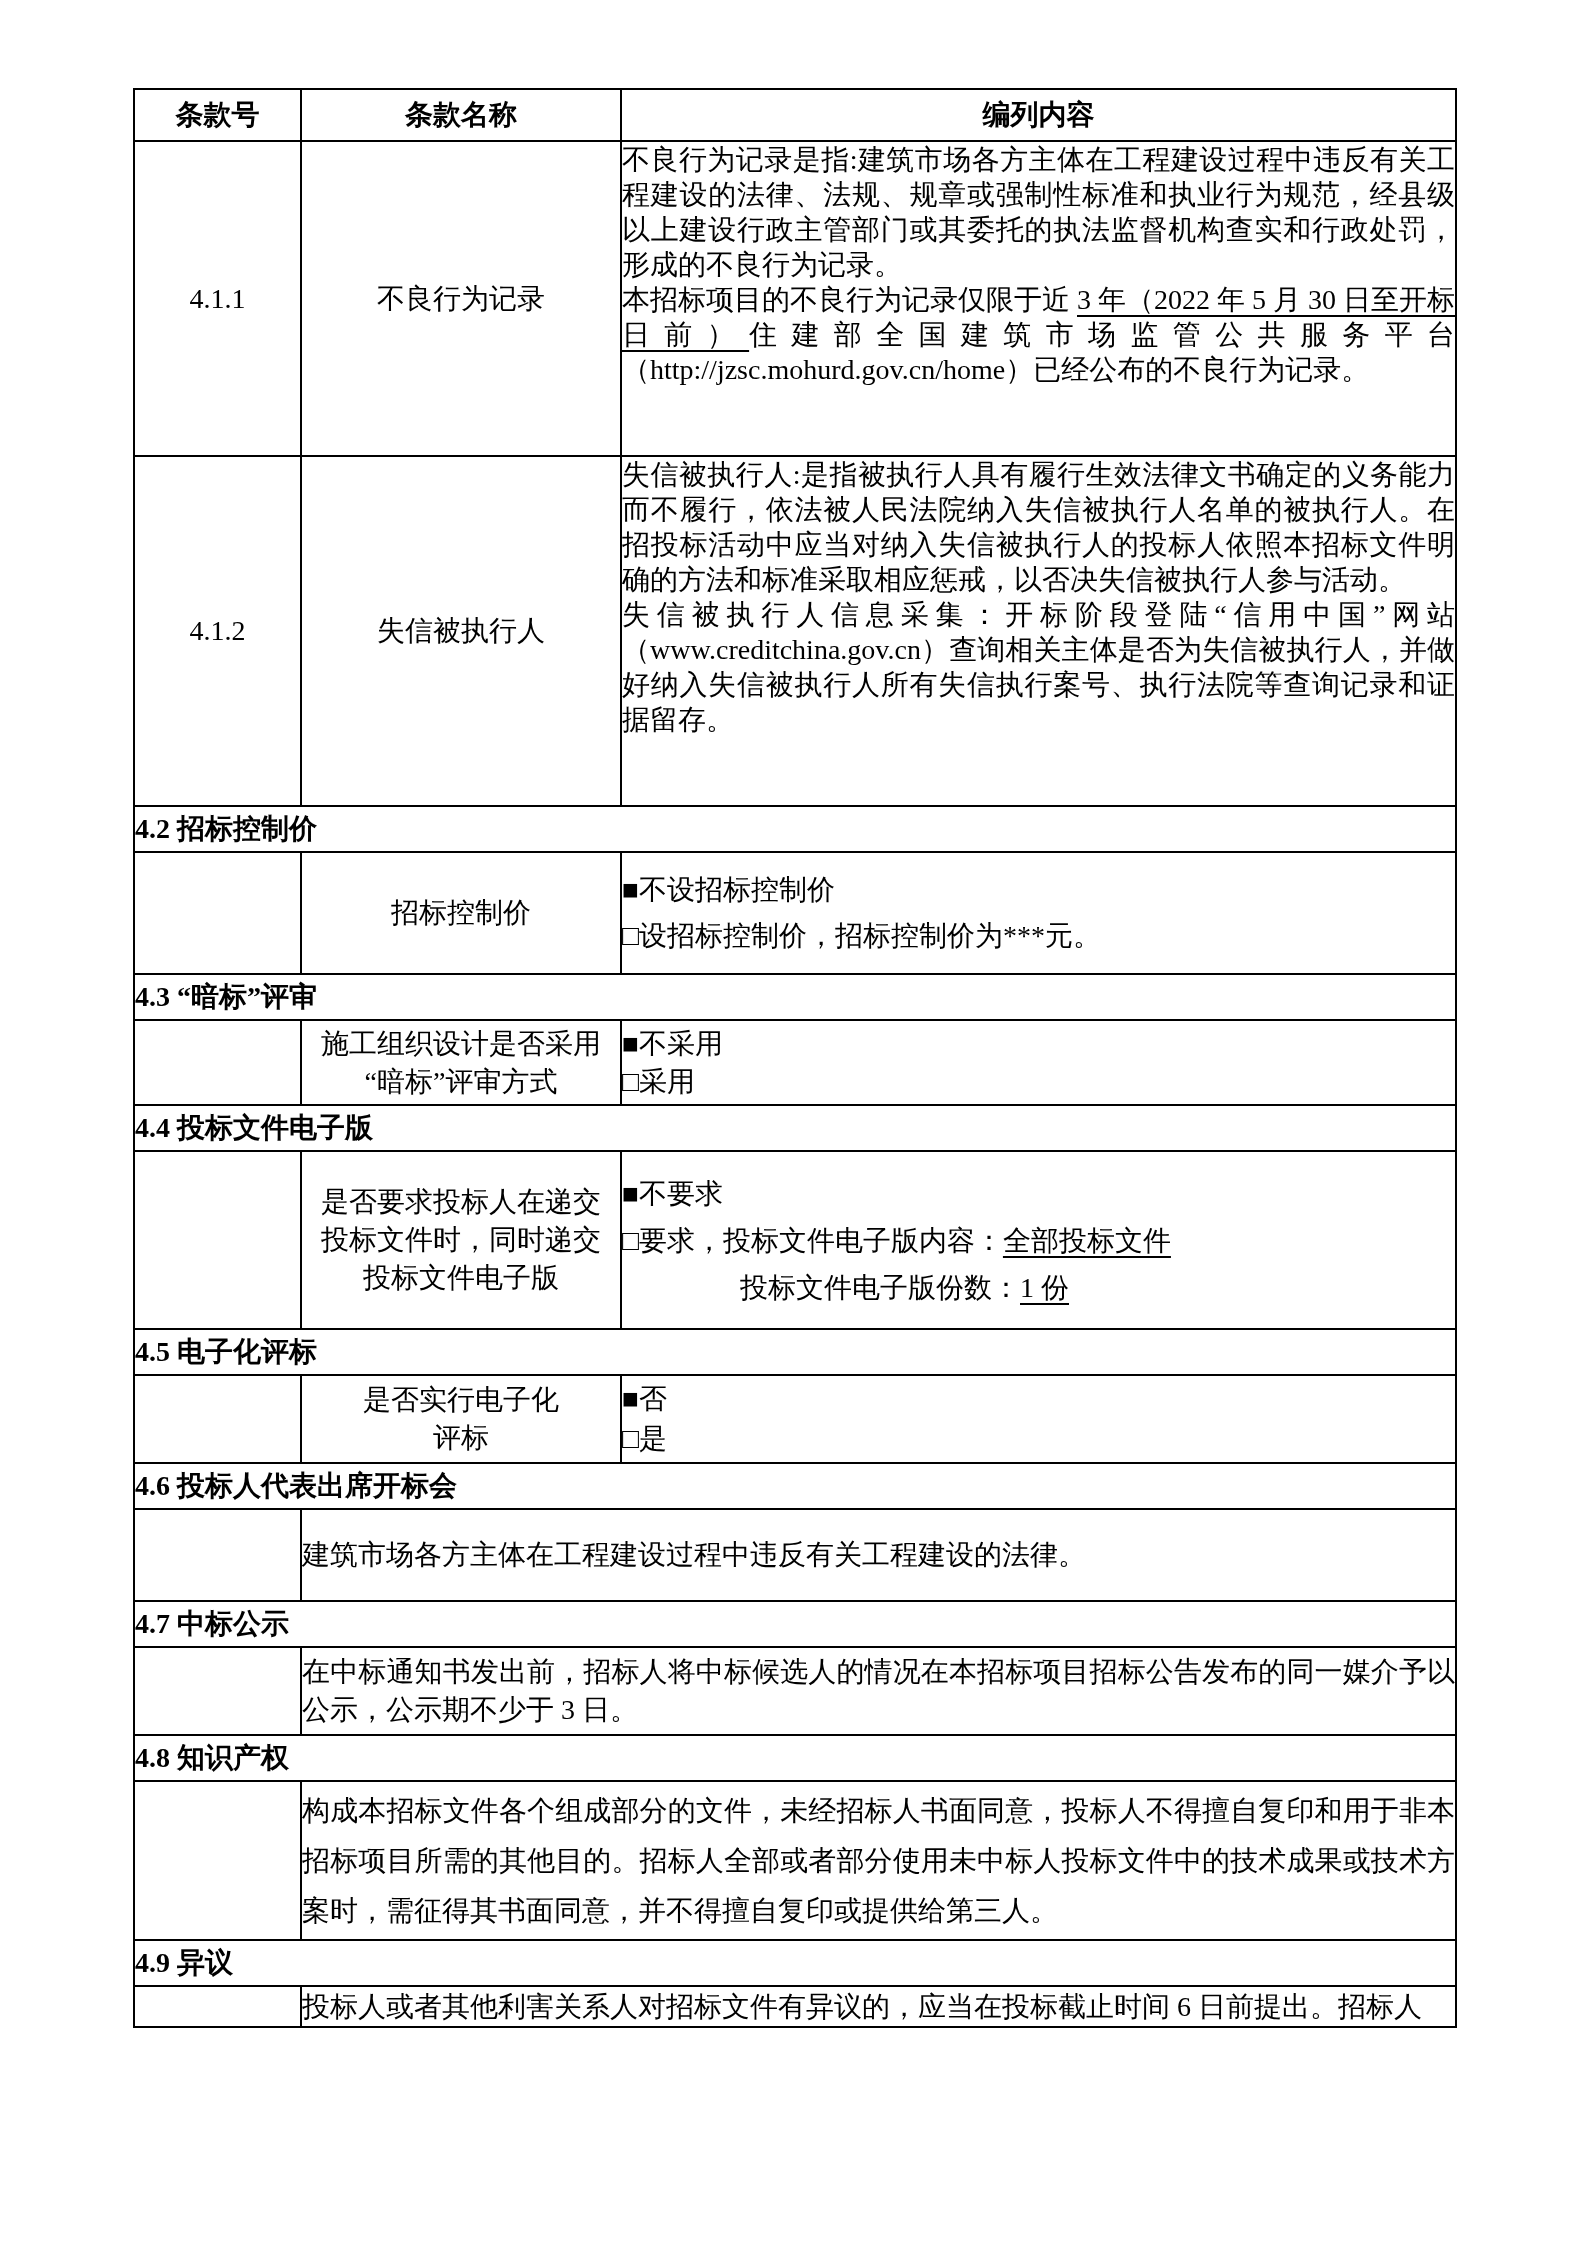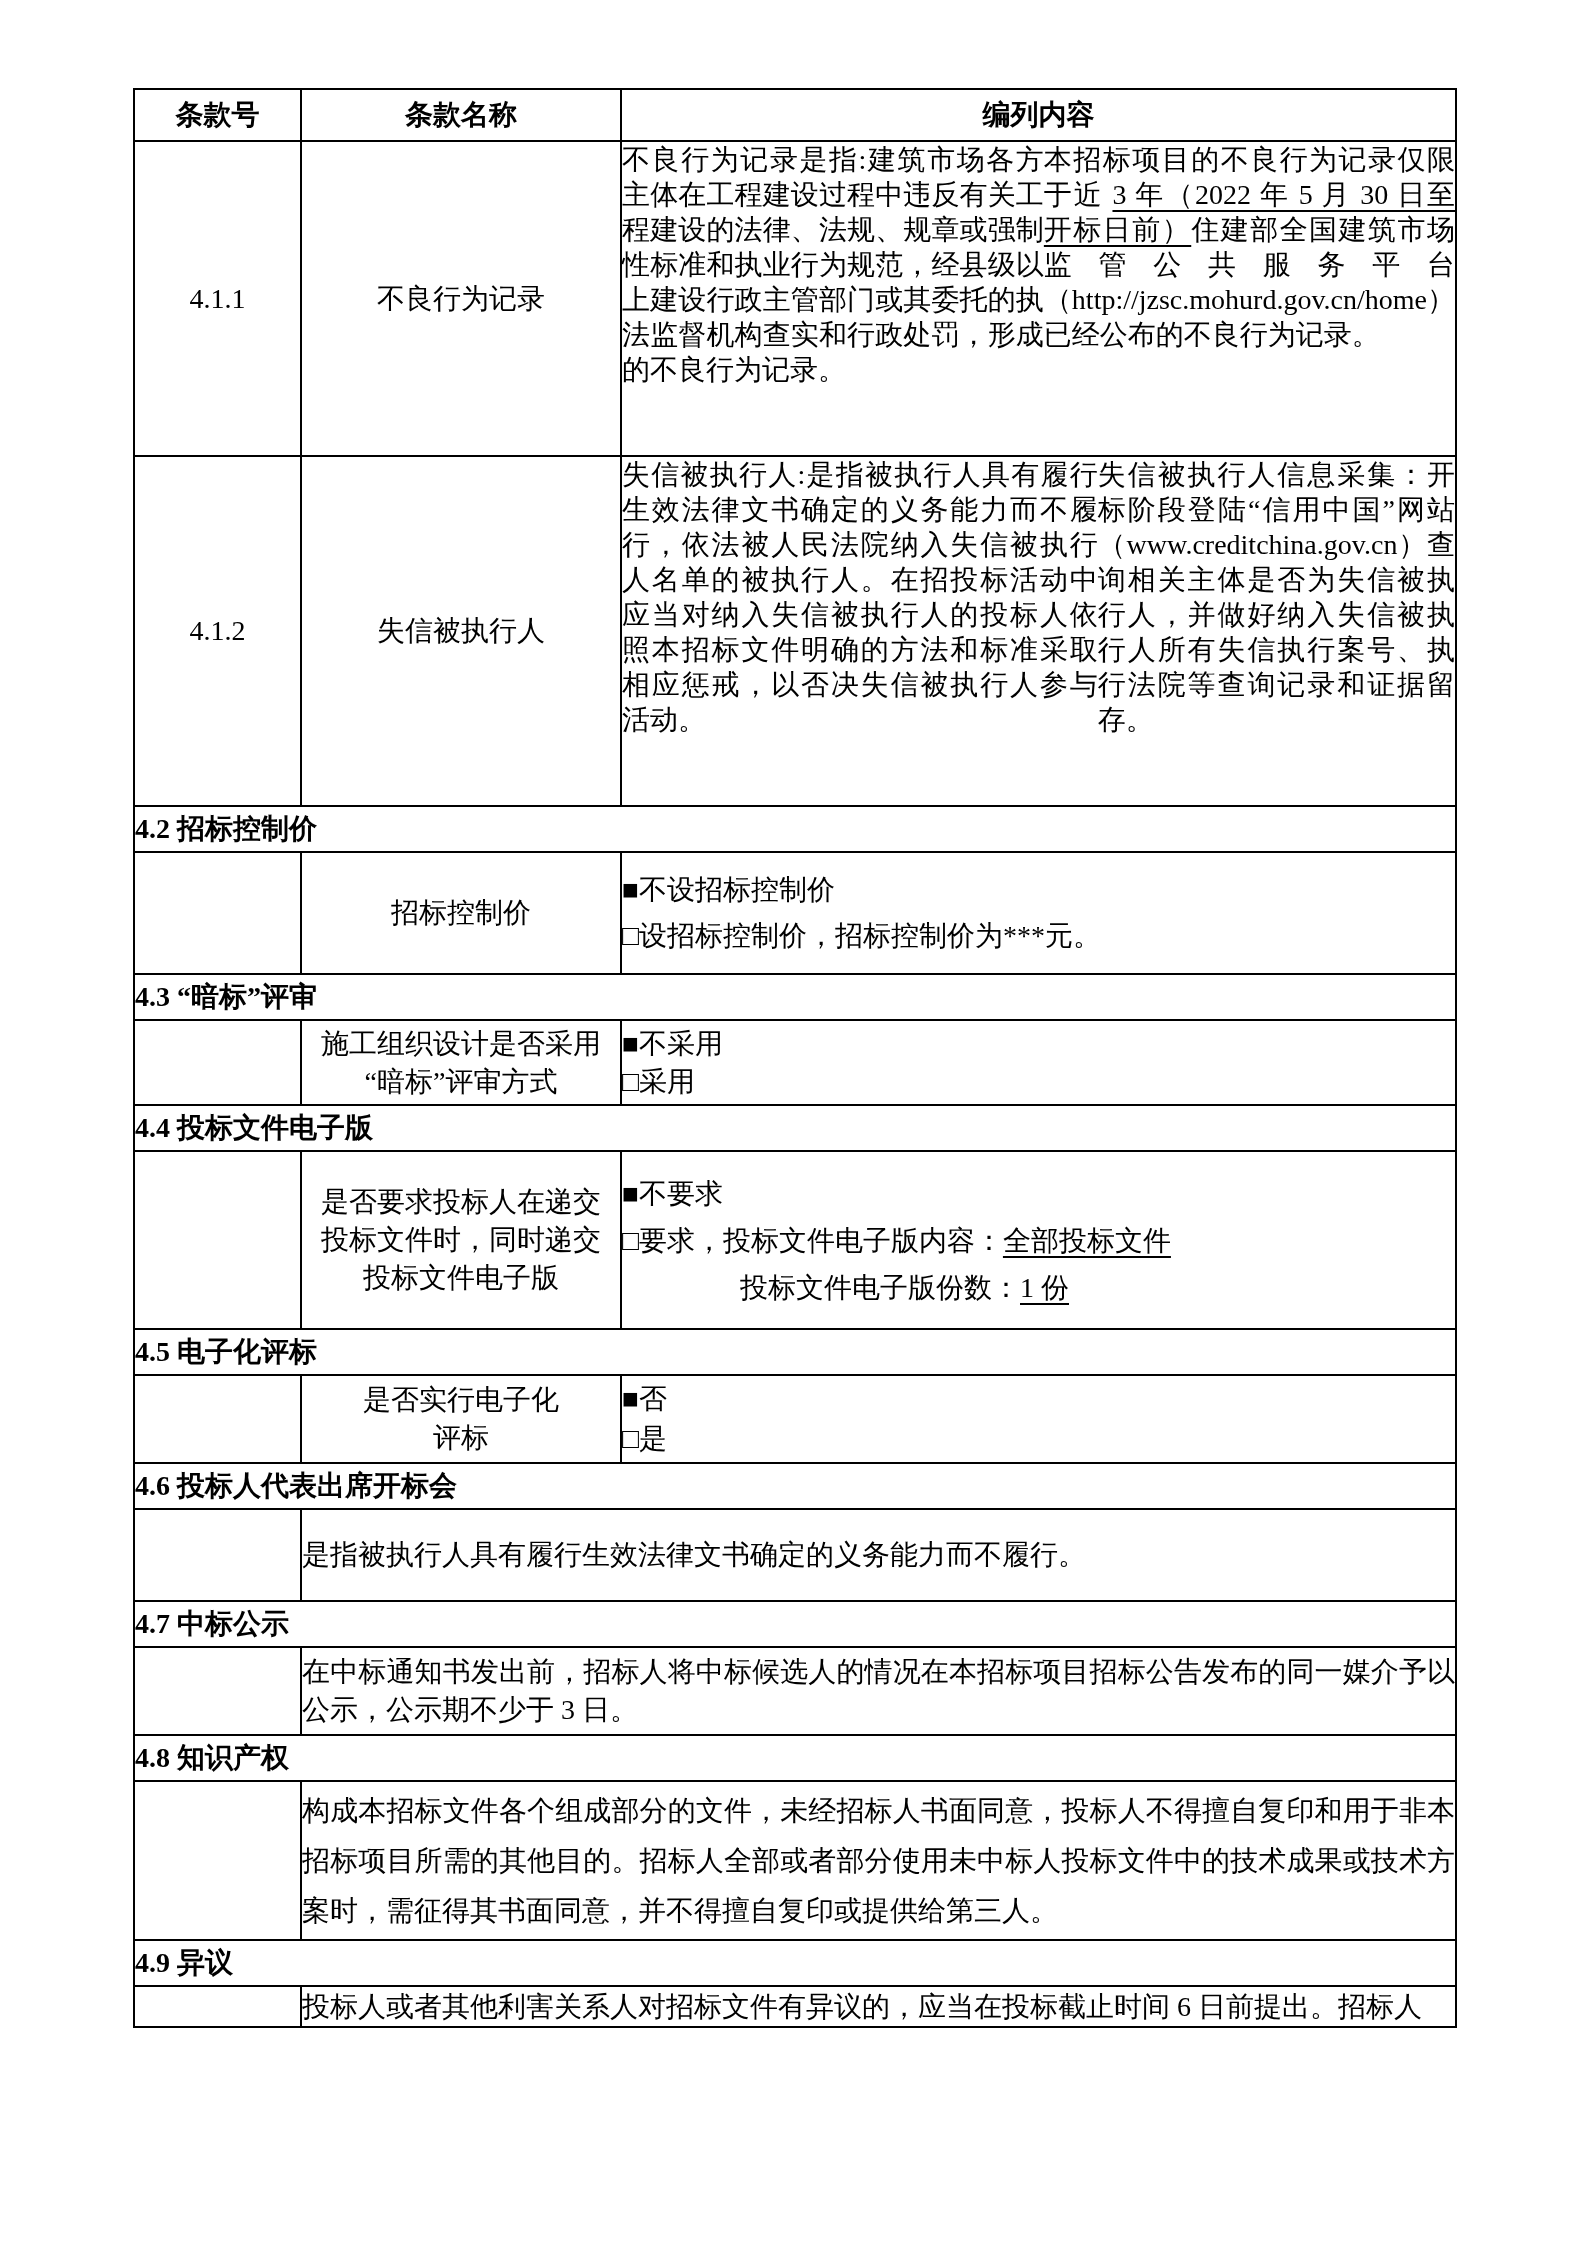--- a/index.html
+++ b/index.html
@@ -45,21 +45,21 @@
     text-align:left;
   }
   td.c1,td.c2{text-align:center;}
   td.c2{white-space:pre-line;line-height:38px;padding:0 6px;}
   td.content{
     padding:0 22px;
     text-align:left;
   }
   td.para{text-align:justify;}
   .vcenter{
-    display:flex;flex-direction:row;justify-content:flex-start;
+    display:flex;flex-direction:column;justify-content:flex-start;
     height:100%;
   }
   .vcenter p{margin:0;line-height:35px;text-align:justify;}
   .lines2{line-height:46px;white-space:pre-line;}
   .lines-s43{line-height:38px;white-space:pre-line;}
   .lines-s45{line-height:40px;white-space:pre-line;}
   .s44lines .line{line-height:47px;}
   .s44lines .indent{padding-left:118px;}
   .s48text{line-height:50px;}
   .u{
@@ -161,21 +161,21 @@
         <div class="lines-s45">■否
 □是</div>
       </td>
     </tr>
 
     <tr class="sh">
       <td class="section" colspan="3">4.6 投标人代表出席开标会</td>
     </tr>
     <tr class="s46row">
       <td class="c1"></td>
-      <td class="content" colspan="2">是指被执行人具有履行生效法律文书确定的义务能力而不履行。</td>
+      <td class="content" colspan="2">建筑市场各方主体在工程建设过程中违反有关工程建设的法律。</td>
     </tr>
 
     <tr class="sh">
       <td class="section" colspan="3">4.7 中标公示</td>
     </tr>
     <tr class="s47row">
       <td class="c1"></td>
       <td class="content para" colspan="2">在中标通知书发出前，招标人将中标候选人的情况在本招标项目招标公告发布的同一媒介予以公示，公示期不少于 3 日。</td>
     </tr>
 

